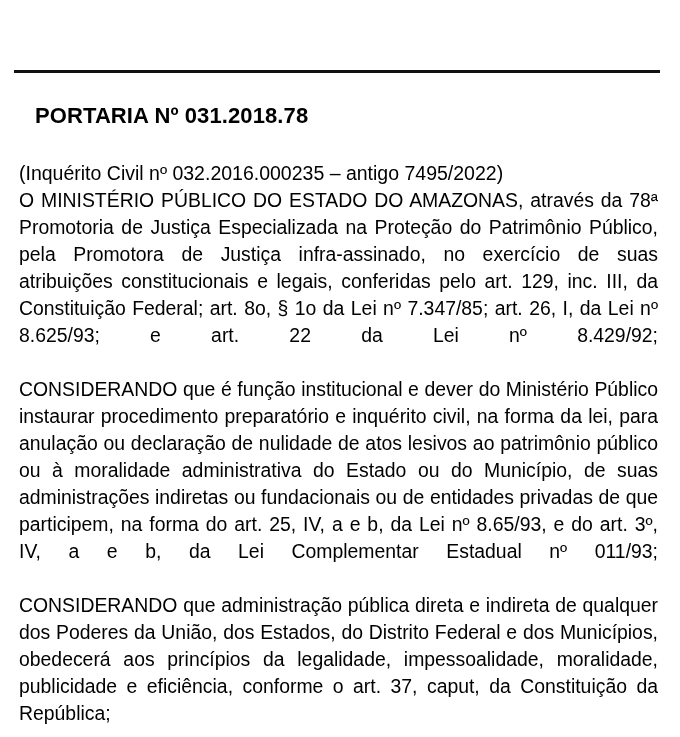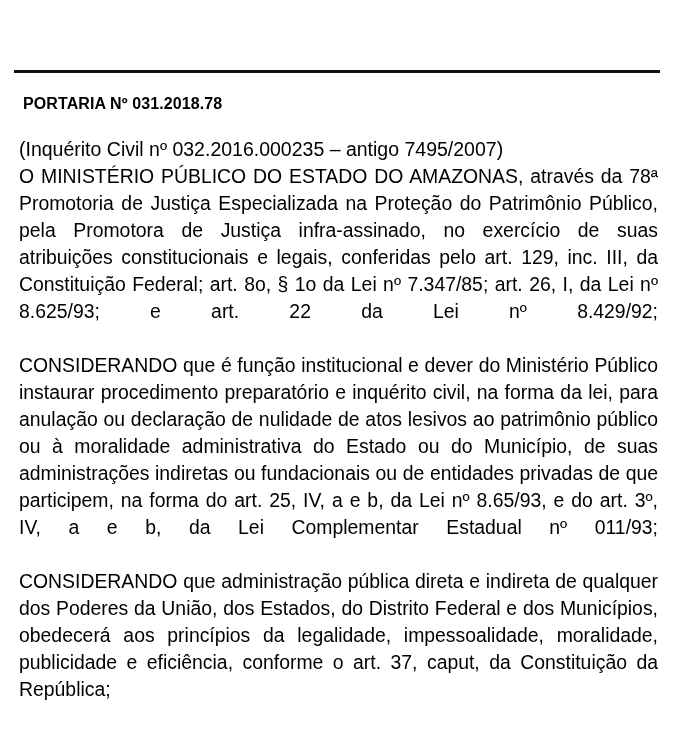--- a/index.html
+++ b/index.html
@@ -32,23 +32,23 @@
   }
 
   .top-rule {
     margin-top: 70px;
     height: 3px;
     background: #111111;
     width: 646px;
   }
 
   .doc-title {
-    margin: 4px;
+    margin: 16px;
     padding: 0;
-    font-size: 16px;
+    font-size: 22px;
     font-weight: bold;
     letter-spacing: 0.1px;
     line-height: 26px;
     padding-top: 14px;
     padding-left: 5px;
   }
 
   .subtitle {
     font-size: 19.5px;
     font-weight: normal;
@@ -86,21 +86,21 @@
 </head>
 <body>
 
 <div class="page">
   <div class="content">
 
     <div class="top-rule"></div>
 
     <h1 class="doc-title">PORTARIA Nº 031.2018.78</h1>
 
-    <div class="subtitle">(Inquérito Civil nº 032.2016.000235 – antigo 7495/2007)</div>
+    <div class="subtitle">(Inquérito Civil nº 032.2016.000235 – antigo 7495/2022)</div>
 
     <div class="body-block">
       <p class="para">O MINISTÉRIO PÚBLICO DO ESTADO DO AMAZONAS, através da 78ª Promotoria de Justiça Especializada na Proteção do Patrimônio Público, pela Promotora de Justiça infra-assinado, no exercício de suas atribuições constitucionais e legais, conferidas pelo art. 129, inc. III, da Constituição Federal; art. 8o, § 1o da Lei nº 7.347/85; art. 26, I, da Lei nº 8.625/93; e art. 22 da Lei nº 8.429/92;</p>
 
       <p class="para">CONSIDERANDO que é função institucional e dever do Ministério Público instaurar procedimento preparatório e inquérito civil, na forma da lei, para anulação ou declaração de nulidade de atos lesivos ao patrimônio público ou à moralidade administrativa do Estado ou do Município, de suas administrações indiretas ou fundacionais ou de entidades privadas de que participem, na forma do art. 25, IV, a e b, da Lei nº 8.65/93, e do art. 3º, IV, a e b, da Lei Complementar Estadual nº 011/93;</p>
 
       <p class="para">CONSIDERANDO que administração pública direta e indireta de qualquer dos Poderes da União, dos Estados, do Distrito Federal e dos Municípios, obedecerá aos princípios da legalidade, impessoalidade, moralidade, publicidade e eficiência, conforme o art. 37, caput, da Constituição da República;</p>
 
     </div>
 

